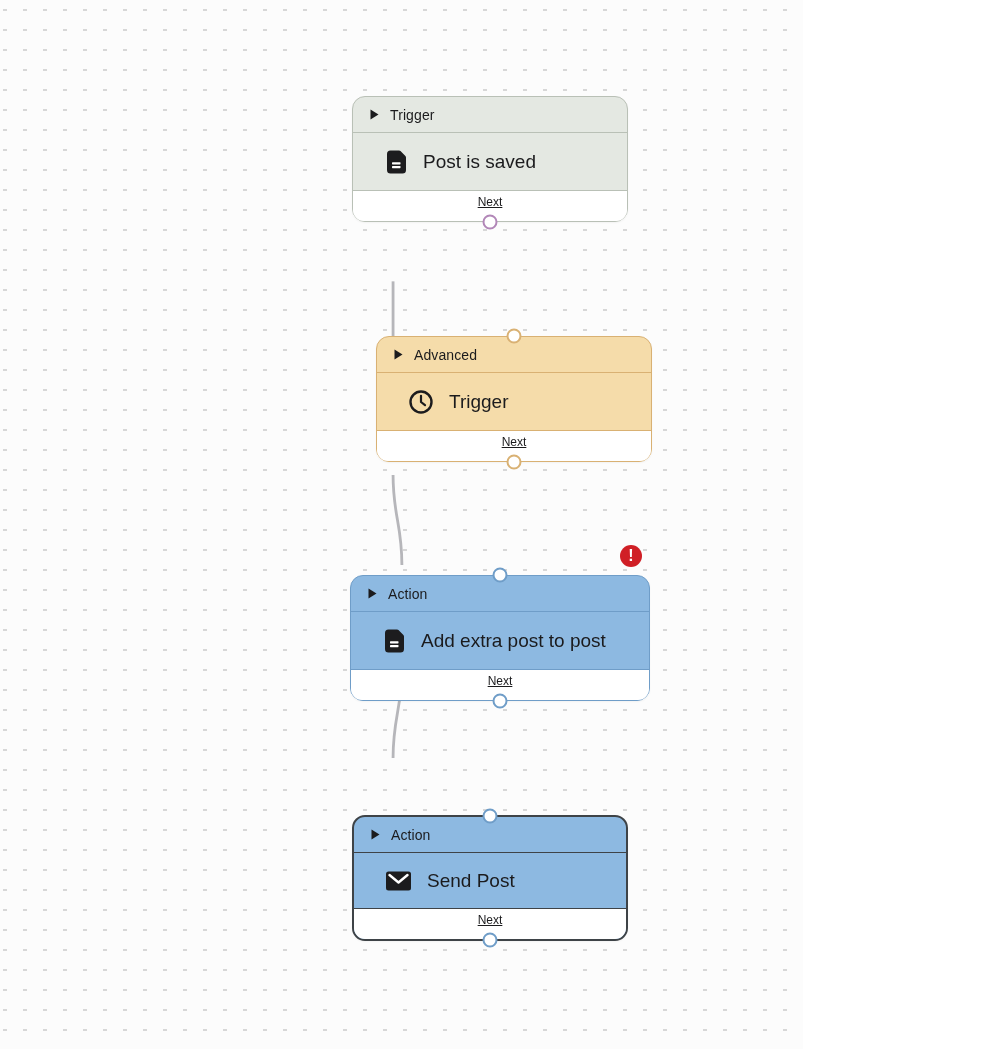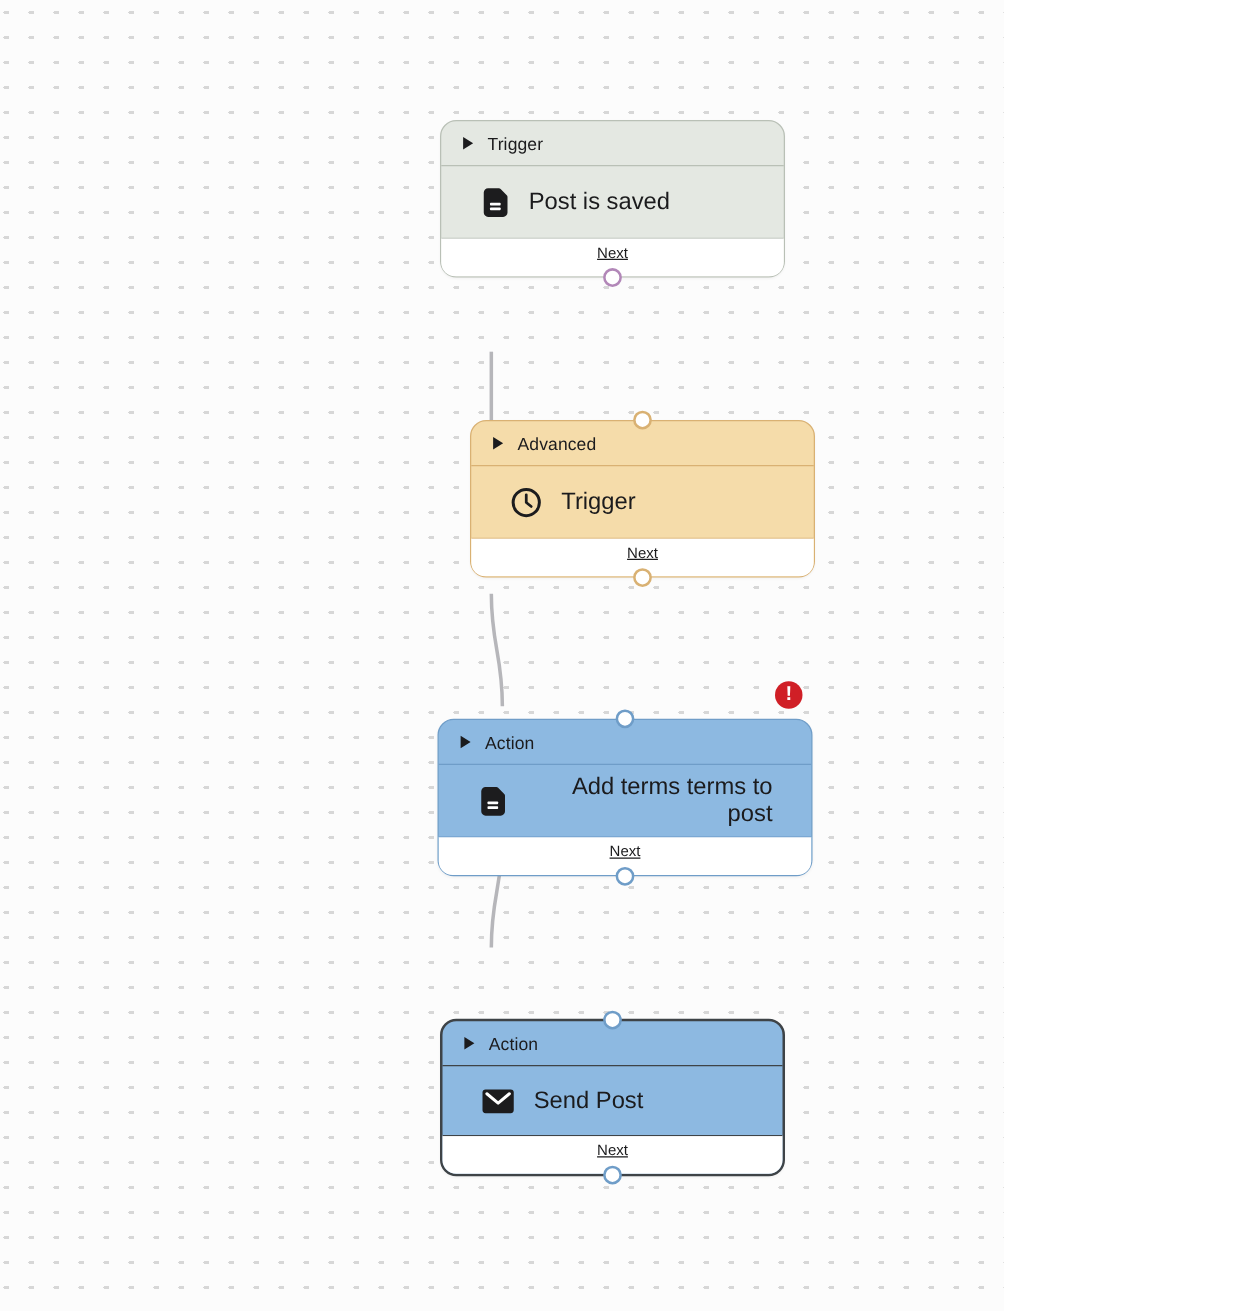--- a/index.html
+++ b/index.html
@@ -151,21 +151,21 @@
       <span>Action</span>
     </header>
     <div class="node-body">
       <span class="node-icon">
         <svg width="24" height="26" viewBox="0 0 24 26">
           <path d="M6.5 1.5h8.6c.5 0 1 .2 1.4.6l4.9 5c.4.4.6.9.6 1.4V21a3.5 3.5 0 0 1-3.5 3.5h-12A3.5 3.5 0 0 1 3 21V5a3.5 3.5 0 0 1 3.5-3.5Z" fill="#1c1c1e"></path>
           <rect x="8" y="13.2" width="8.5" height="2.2" rx="0.6" fill="#fff"></rect>
           <rect x="8" y="17" width="8.5" height="2.2" rx="0.6" fill="#fff"></rect>
         </svg>
       </span>
-      <span>Add terms terms to post</span>
+      <span>Add extra post to post</span>
     </div>
     <footer class="node-footer">
       <span>Next</span>
     </footer>
     <span class="port port-top"></span>
     <span class="port port-bottom"></span>
   </article>
 
   <article class="node selected" style="left: 352px; top: 815px; width: 276px; height: 126px; --bg: #8db9e1; --border: #3e4347; --port: #6f9dc8;">
     <header class="node-header">

